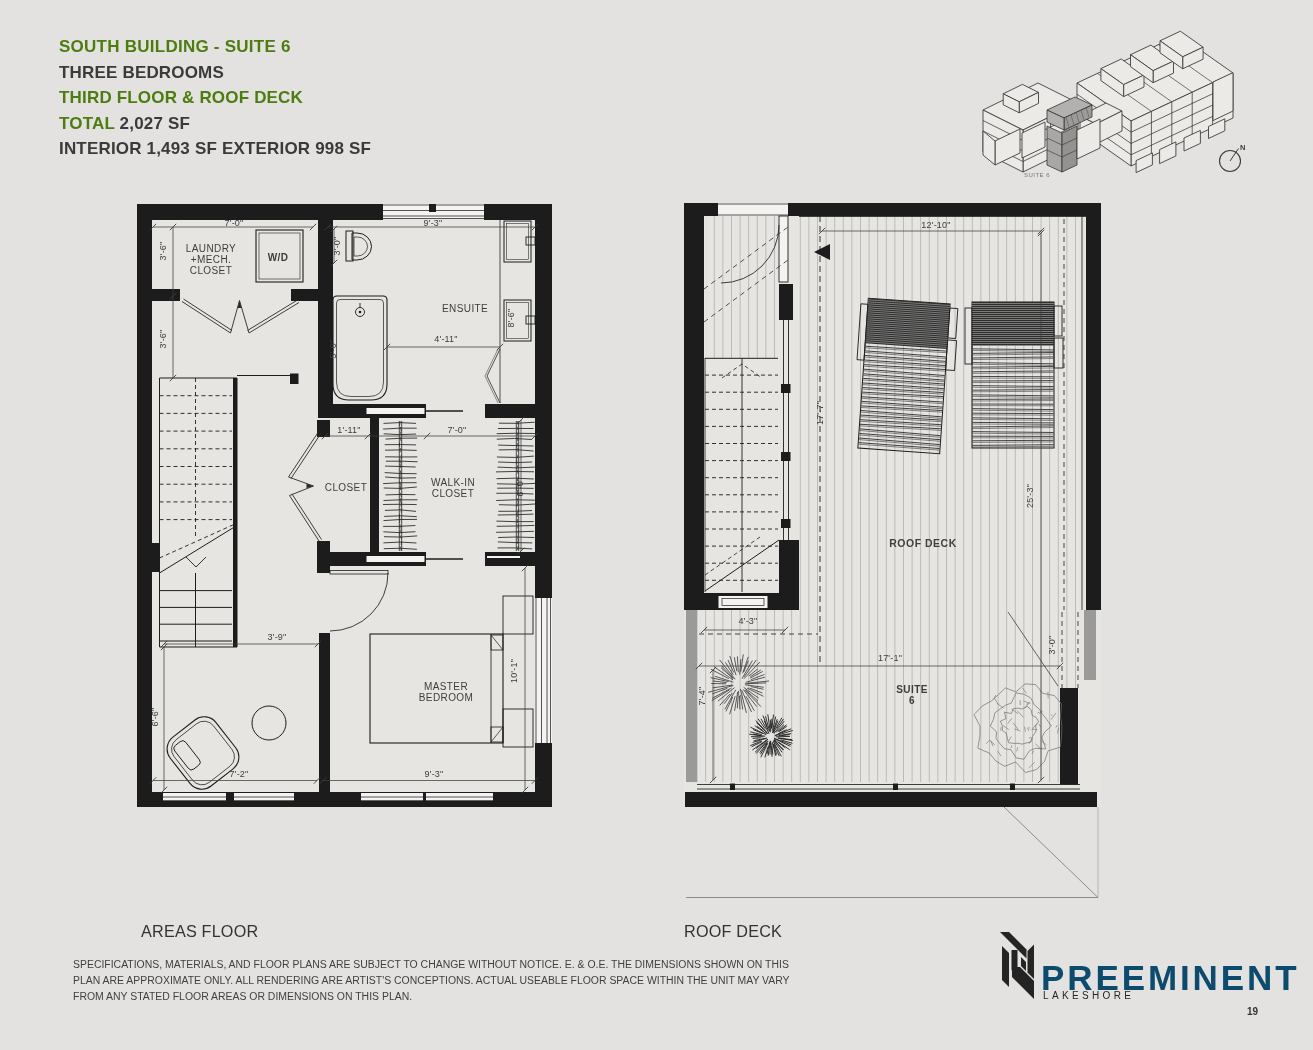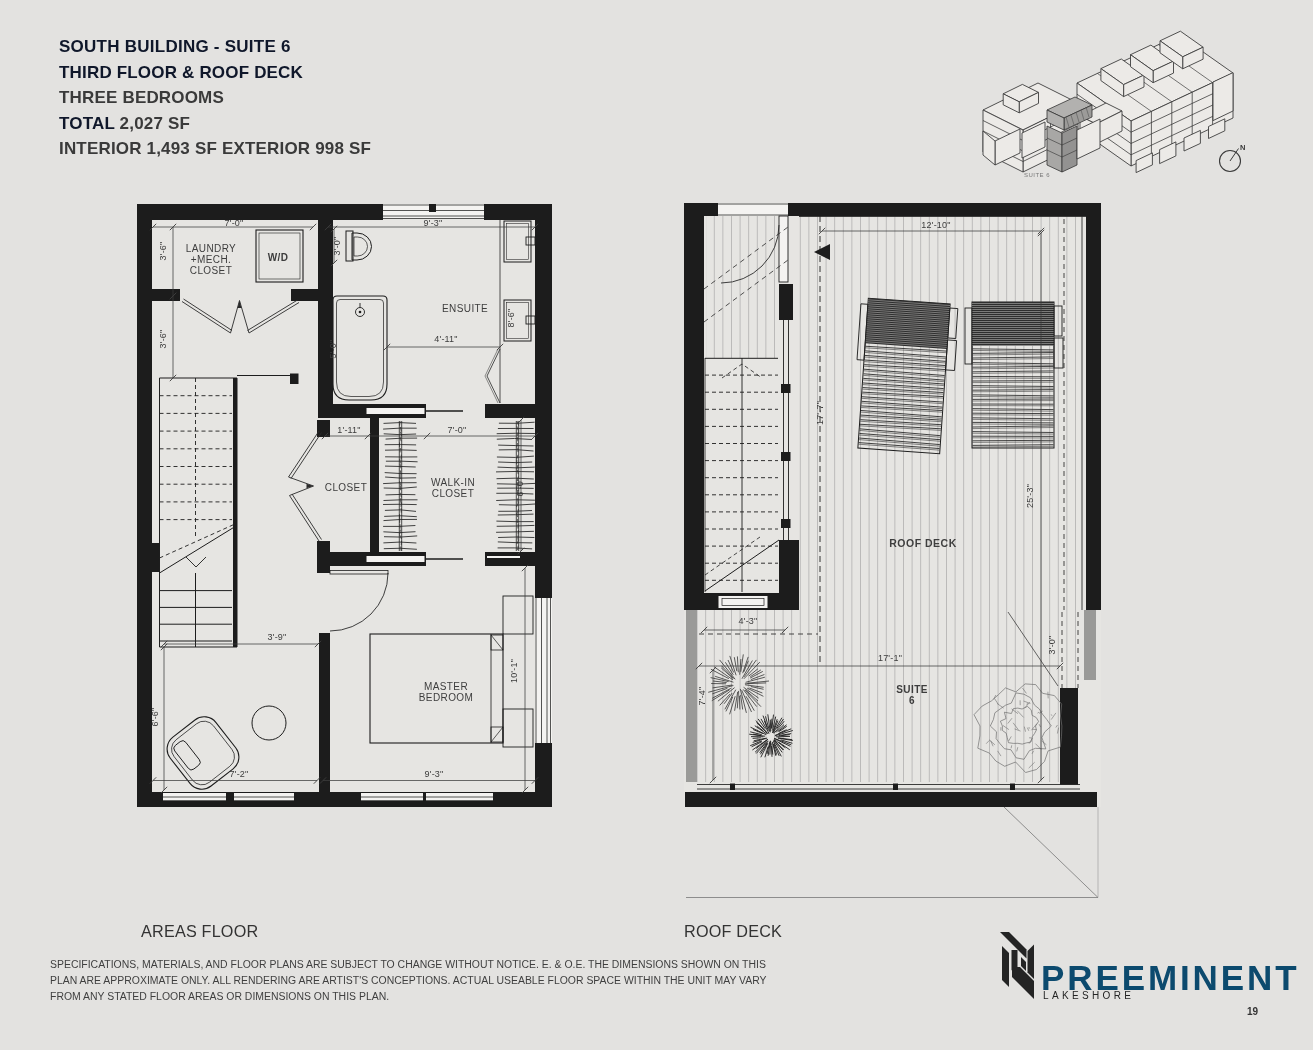--- a/index.html
+++ b/index.html
@@ -1,26 +1,26 @@
 <!DOCTYPE html>
 <html><head><meta charset="utf-8"><style>
 *{margin:0;padding:0;box-sizing:border-box}
 html,body{width:1313px;height:1050px;background:#e3e2e0;font-family:"Liberation Sans",sans-serif;overflow:hidden}
 .abs{position:absolute}
 .hl{font-weight:bold;font-size:17px;letter-spacing:0.18px;line-height:25.5px;color:#3a3a3a;white-space:nowrap}
-.gold{color:#0f172a}
+.gold{color:#4d7c0f}
 .rm{font-size:10px;fill:#3d3d3d;letter-spacing:0.4px}
 .dim{font-size:9px;fill:#3c3c3c;letter-spacing:0.2px}
 .flab{font-size:16.2px;color:#333;letter-spacing:0.2px;white-space:nowrap}
 .disc{font-size:10.45px;color:#3f3f3f;line-height:16px;white-space:nowrap}
 </style></head><body>
 <div class="abs" style="left:59px;top:34px">
 <div class="hl gold" style="letter-spacing:0.25px">SOUTH BUILDING - SUITE 6</div>
+<div class="hl">THREE BEDROOMS</div>
 <div class="hl gold">THIRD FLOOR &amp; ROOF DECK</div>
-<div class="hl">THREE BEDROOMS</div>
 <div class="hl"><span class="gold">TOTAL </span>2,027 SF</div>
 <div class="hl">INTERIOR 1,493 SF EXTERIOR 998 SF</div>
 </div>
 <svg class="abs" style="left:0;top:0" width="1313" height="1050" viewBox="0 0 1313 1050">
 <defs>
 <pattern id="plk" width="8.6" height="10" patternUnits="userSpaceOnUse">
 <rect width="8.6" height="10" fill="#e6e5e2"></rect>
 <line x1="0.4" y1="0" x2="0.4" y2="10" stroke="#ababa9" stroke-width="0.8"></line>
 </pattern>
 </defs>
@@ -779,15 +779,15 @@
     <text x="1240" y="150" font-size="7.5" fill="#3a3a3a" font-weight="bold">N</text>
 <polygon points="1000,932 1009,932 1026.5,949.5 1026.5,958.5" fill="#242424"></polygon>
     <polygon points="1002,946 1009,953 1009,987 1002,980" fill="#242424"></polygon>
     <polygon points="1011.5,950 1017.5,950 1017.5,976 1011.5,970" fill="#242424"></polygon>
     <polygon points="1012,967 1020,967 1034,981 1034,999 1027.5,992.5 1012,977" fill="#242424"></polygon>
     <polygon points="1027.5,951 1034,944.5 1034,979 1027.5,972.5" fill="#242424"></polygon>
     <polygon points="1021,957 1026,962 1026,971 1021,966" fill="#242424"></polygon>
 </svg>
 <div class="abs flab" style="left:141px;top:922px">AREAS FLOOR</div>
 <div class="abs flab" style="left:684px;top:922px">ROOF DECK</div>
-<div class="abs disc" style="left:50px;top:957px">SPECIFICATIONS, MATERIALS, AND FLOOR PLANS ARE SUBJECT TO CHANGE WITHOUT NOTICE. E. &amp; O.E. THE DIMENSIONS SHOWN ON THIS<br>PLAN ARE APPROXIMATE ONLY. ALL RENDERING ARE ARTIST'S CONCEPTIONS. ACTUAL USEABLE FLOOR SPACE WITHIN THE UNIT MAY VARY<br>FROM ANY STATED FLOOR AREAS OR DIMENSIONS ON THIS PLAN.</div>
+<div class="abs disc" style="left:73px;top:957px">SPECIFICATIONS, MATERIALS, AND FLOOR PLANS ARE SUBJECT TO CHANGE WITHOUT NOTICE. E. &amp; O.E. THE DIMENSIONS SHOWN ON THIS<br>PLAN ARE APPROXIMATE ONLY. ALL RENDERING ARE ARTIST'S CONCEPTIONS. ACTUAL USEABLE FLOOR SPACE WITHIN THE UNIT MAY VARY<br>FROM ANY STATED FLOOR AREAS OR DIMENSIONS ON THIS PLAN.</div>
 <div class="abs" style="left:1041px;top:958px;font-weight:bold;font-size:35px;letter-spacing:2.9px;color:#0c4a6e">PREEMINENT</div>
 <div class="abs" style="left:1043px;top:990px;font-weight:normal;font-size:10px;letter-spacing:3.35px;color:#242424">LAKESHORE</div>
 <div class="abs" style="left:1247px;top:1006px;font-weight:bold;font-size:10px;color:#333">19</div>
 </body></html>

